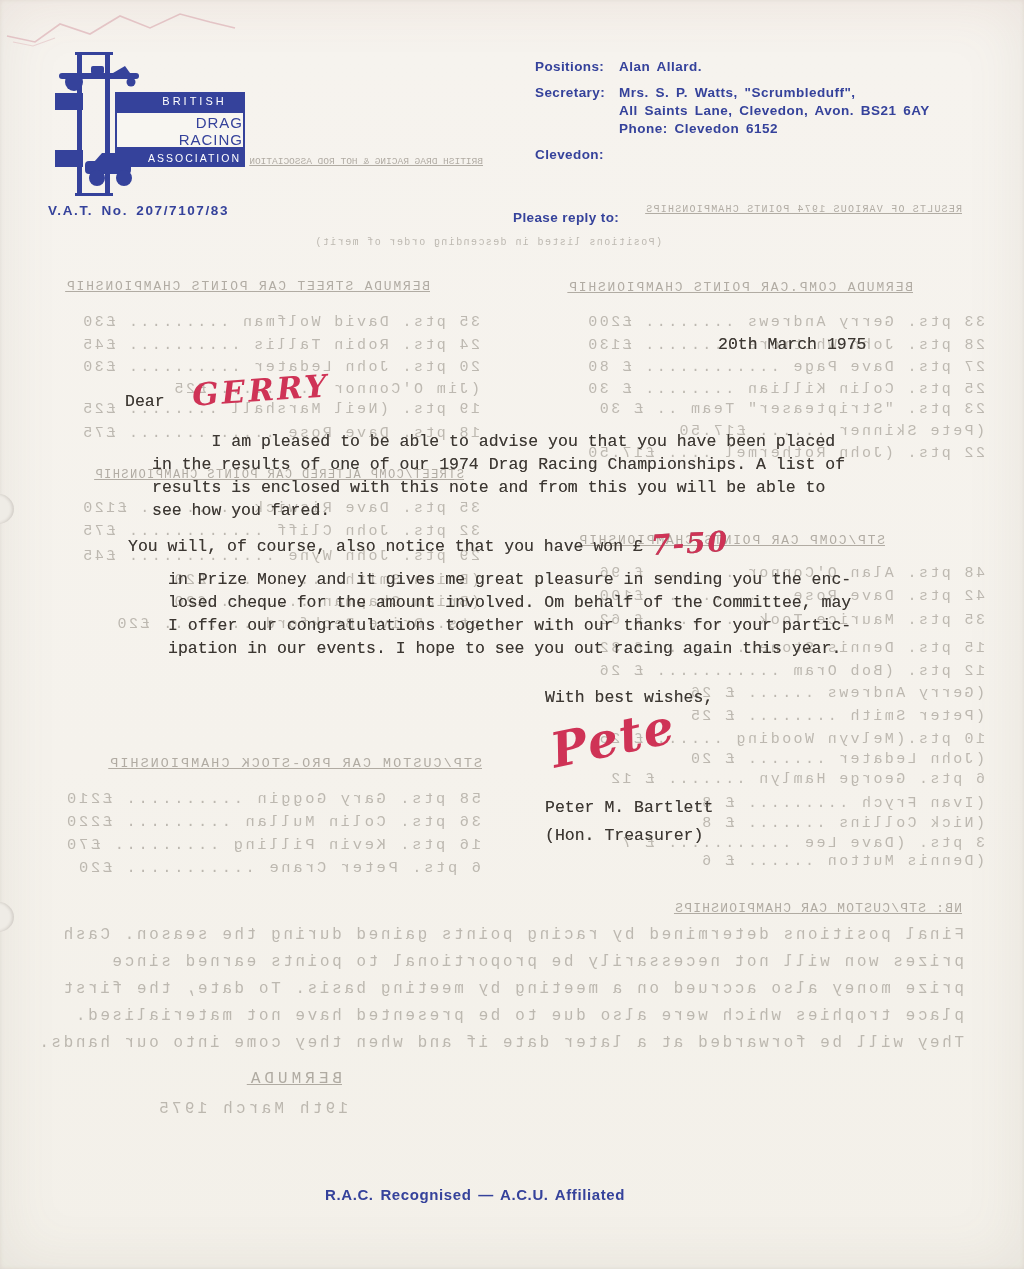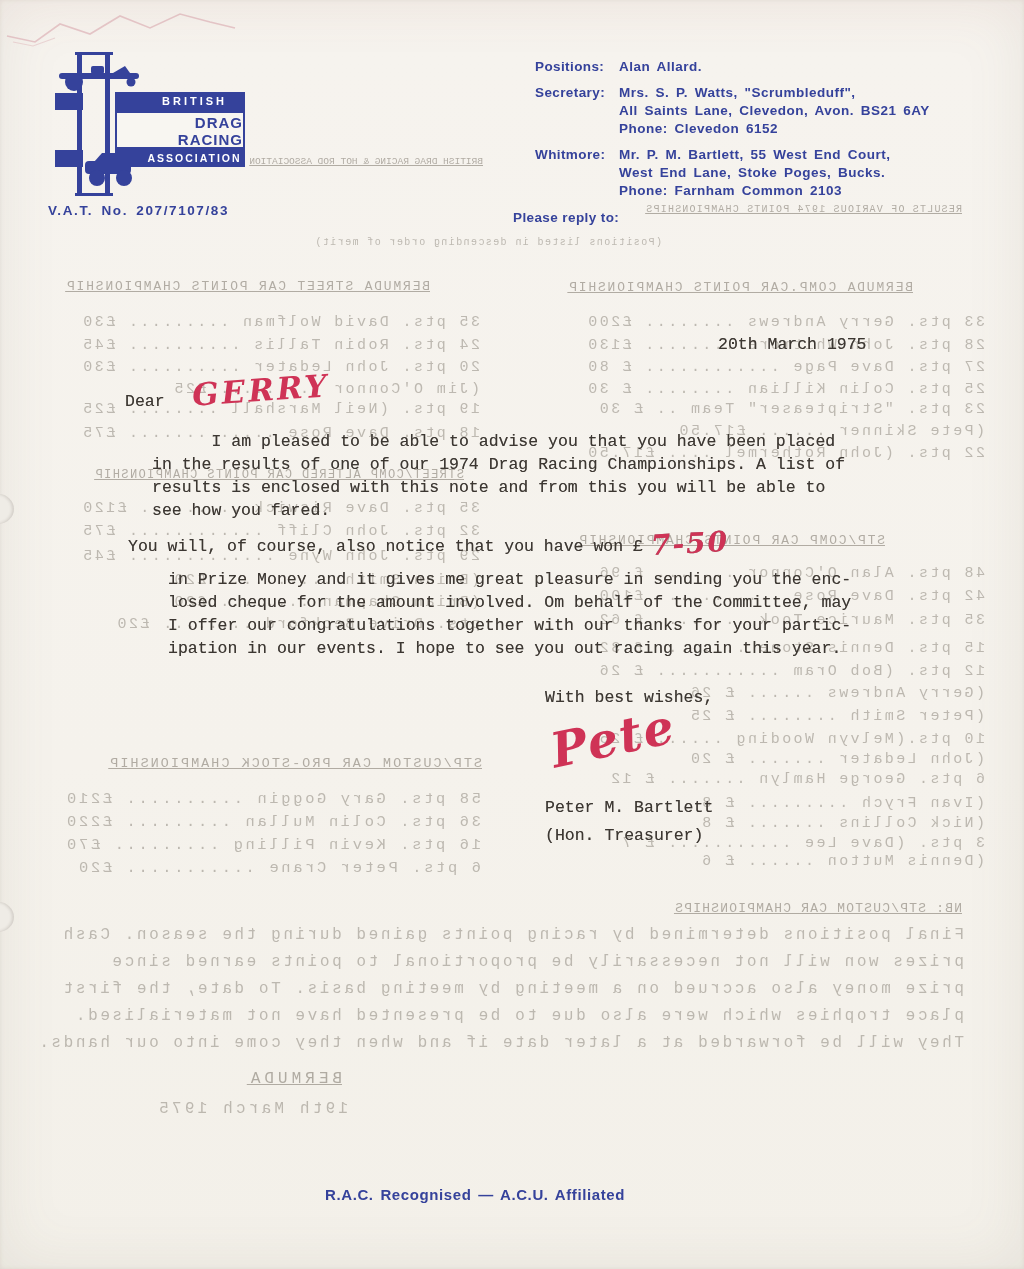--- a/index.html
+++ b/index.html
@@ -22,21 +22,21 @@
   
   .scuff{position:absolute;left:5px;top:2px;}
   .hole{position:absolute;left:-3px;width:17px;height:30px;
     border-radius:0 16px 16px 0 / 0 15px 15px 0;background:#efece6;
     box-shadow:inset -2px 0 3px rgba(90,80,70,.18);}
   .hole1{top:494px}.hole2{top:902px}
   
   .logo{position:absolute;left:45px;top:52px;width:205px;height:145px;}
   .logo-art{position:absolute;left:0;top:0;}
   .band{position:absolute;left:70px;width:130px;color:#fff;background:#35429b;
-    text-align:center;font-weight:700;box-sizing:border-box;padding-left:29px;}
+    text-align:center;font-weight:400;box-sizing:border-box;padding-left:29px;}
   .band1{top:40px;height:19px;font-size:11px;letter-spacing:3px;line-height:19px;}
   .band2{top:59px;height:38px;background:#f8f6f1;color:#35429b;border:2px solid #35429b;
     font-size:15px;line-height:17px;letter-spacing:1px;padding-top:1px;text-align:right;}
   .band3{top:97px;height:18px;font-size:10.5px;letter-spacing:2px;line-height:18px;}
   .vat{position:absolute;left:48px;top:203px;color:#35429b;font-size:13.5px;
     font-weight:600;letter-spacing:1.6px;word-spacing:3px;}
   .officers{position:absolute;left:535px;top:58px;width:440px;color:#35429b;}
   .off-row{display:flex;margin-bottom:8px;}
   .off-label{width:84px;flex:0 0 84px;font-weight:700;font-size:13.5px;line-height:18px;letter-spacing:.4px;}
   .off-val{font-weight:600;font-size:13.5px;line-height:18px;letter-spacing:.5px;word-spacing:2.5px;white-space:pre-line;}
@@ -173,24 +173,21 @@
       <div class="off-label">Positions:</div>
       <div class="off-val">Alan Allard.</div>
     </div>
     <div class="off-row">
       <div class="off-label">Secretary:</div>
       <div class="off-val">Mrs. S. P. Watts, "Scrumbleduff",
 All Saints Lane, Clevedon, Avon. BS21 6AY
 Phone: Clevedon 6152</div>
     </div>
     <div class="off-row">
-      <div class="off-label">Whitmore:</div>
-      <div class="off-val">Mr. P. M. Bartlett, 55 West End Court,
-West End Lane, Stoke Poges, Bucks.
-Phone: Farnham Common 2103</div>
+      <div class="off-label">Clevedon:</div>
     </div>
   </div>
   <div class="reply">Please reply to:</div>
 
   <div class="typed date">20th March 1975</div>
   <div class="typed salutation">Dear</div>
   <div class="hand gerry">GERRY</div>
 
   <div class="typed para1">      I am pleased to be able to advise you that you have been placed
 in the results of one of our 1974 Drag Racing Championships. A list of

